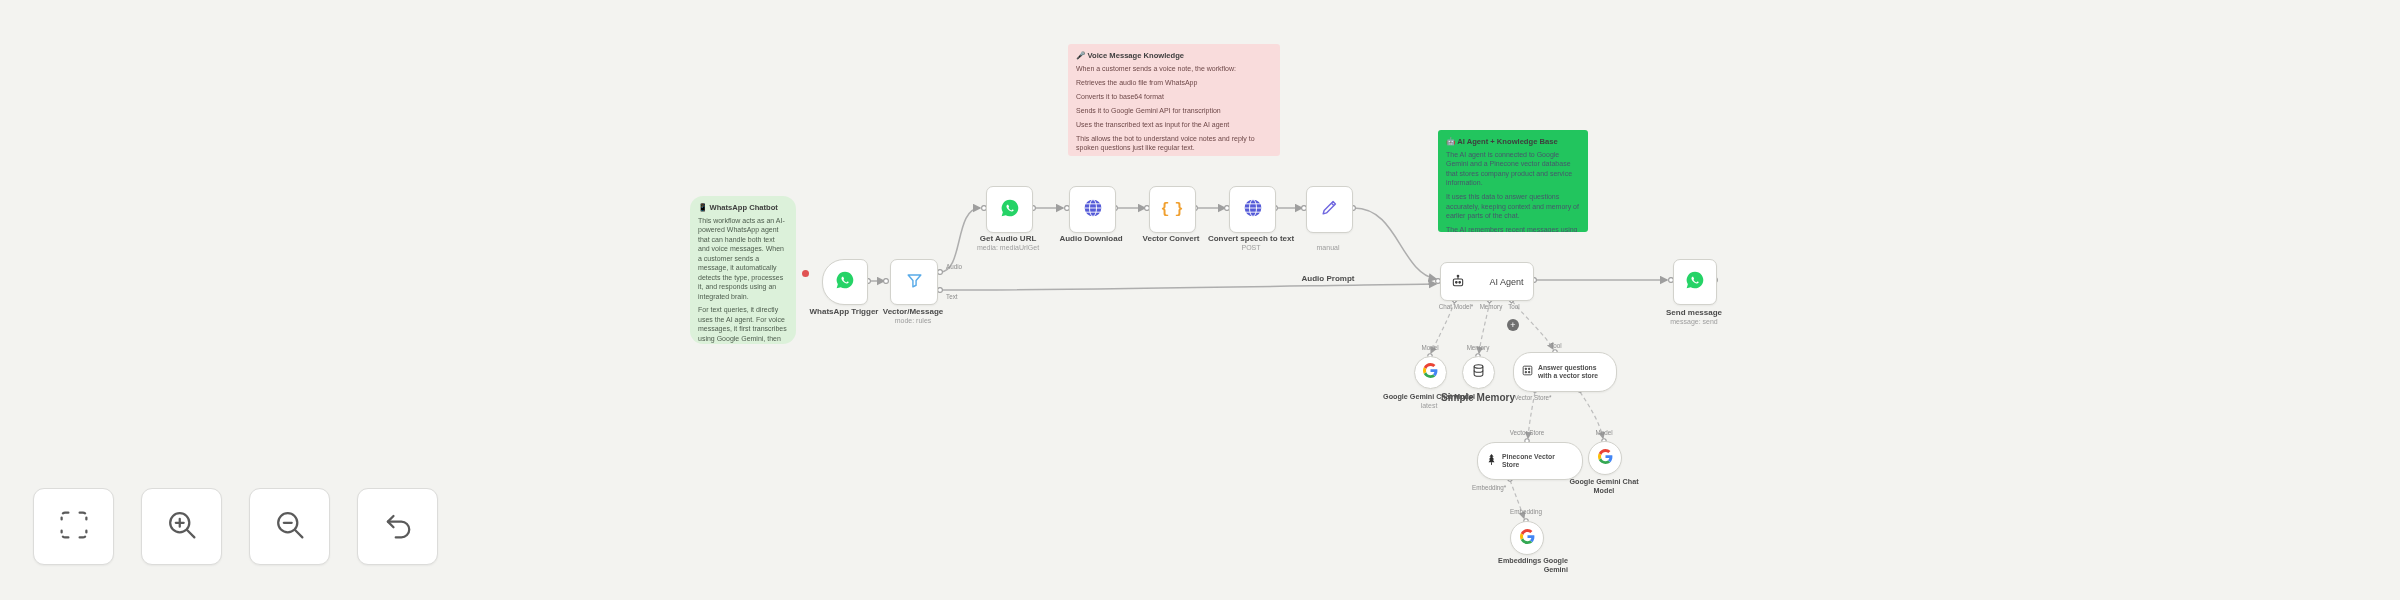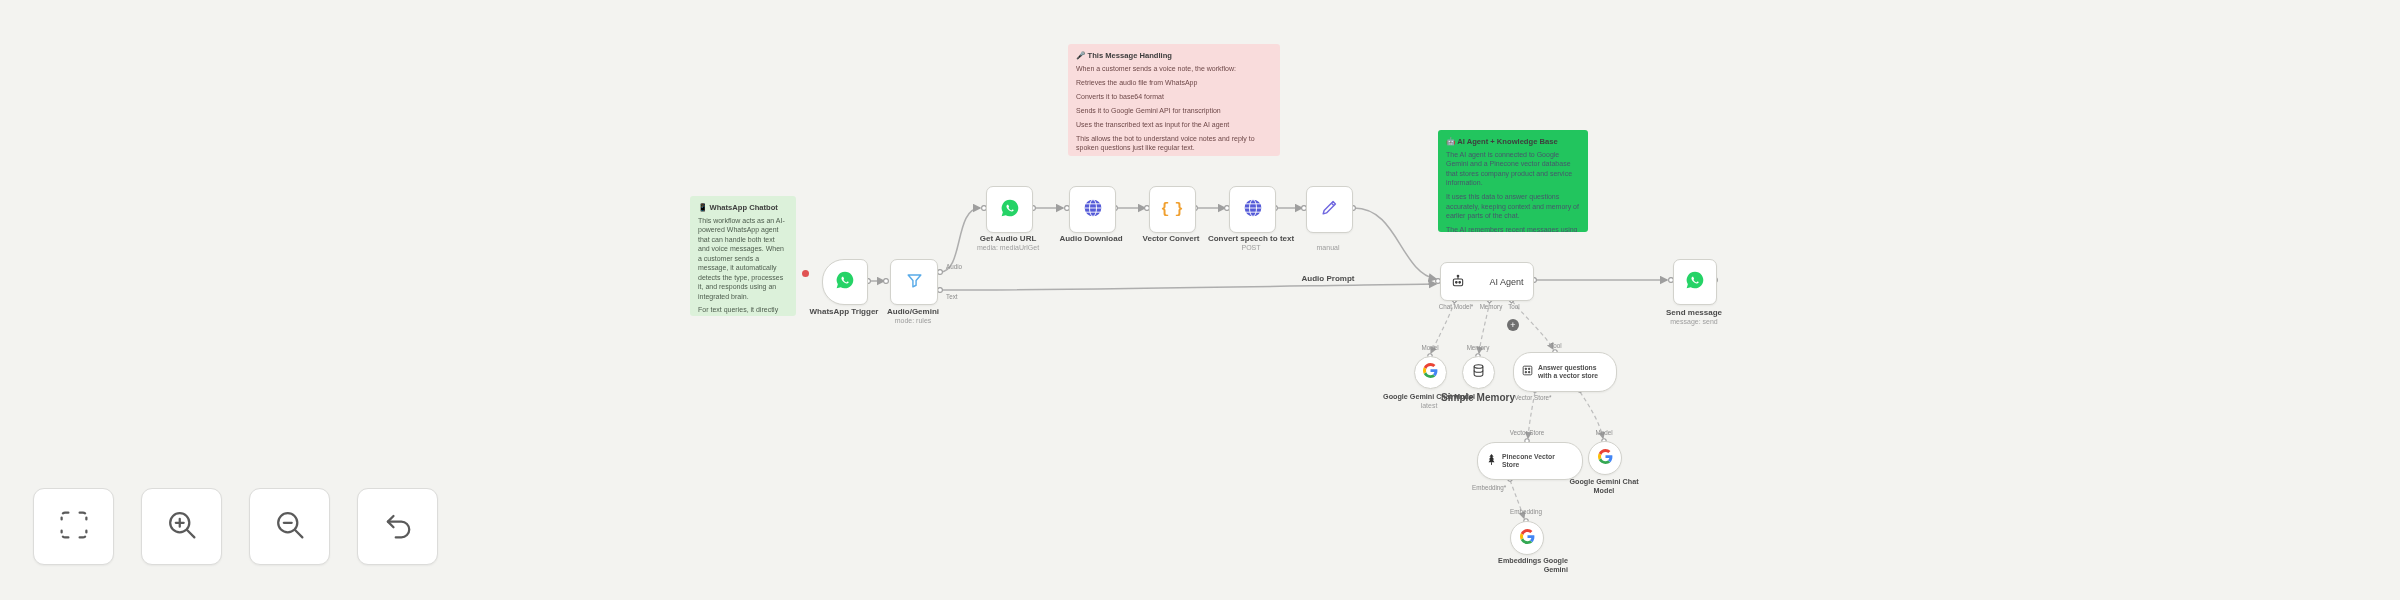--- a/index.html
+++ b/index.html
@@ -29,28 +29,28 @@
   .err-dot{position:absolute;width:7px;height:7px;border-radius:50%;background:#e05252;z-index:4;}
   .plus-btn{position:absolute;width:12px;height:12px;border-radius:50%;background:#6f6f6f;color:#fff;
         display:flex;align-items:center;justify-content:center;font-size:9px;line-height:1;z-index:4;}
   .braces{font-family:"Liberation Mono",monospace;font-weight:700;color:#f0a030;font-size:15px;letter-spacing:1px;}
 </style>
 </head>
 <body>
 
 <div id="canvas">
 
-  <div class="sticky note-green" style="left:690px;top:196px;width:106px;height:120px;">
+  <div class="sticky note-green" style="left:690px;top:196px;width:106px;height:148px;border-radius:13px;">
     <h4>📱 WhatsApp Chatbot</h4>
     <p>This workflow acts as an AI-powered WhatsApp agent that can handle both text and voice messages. When a customer sends a message, it automatically detects the type, processes it, and responds using an integrated brain.</p>
     <p>For text queries, it directly uses the AI agent. For voice messages, it first transcribes using Google Gemini, then passes the transcription to the AI for understanding and response.</p>
   </div>
 
   <div class="sticky note-red" style="left:1068px;top:44px;width:212px;height:112px;">
-    <h4>🎤 This Message Handling</h4>
+    <h4>🎤 Voice Message Knowledge</h4>
     <p>When a customer sends a voice note, the workflow:</p>
     <p>Retrieves the audio file from WhatsApp</p>
     <p>Converts it to base64 format</p>
     <p>Sends it to Google Gemini API for transcription</p>
     <p>Uses the transcribed text as input for the AI agent</p>
     <p>This allows the bot to understand voice notes and reply to spoken questions just like regular text.</p>
   </div>
 
   <div class="sticky note-blue" style="left:1438px;top:130px;width:150px;height:102px;">
     <h4>🤖 AI Agent + Knowledge Base</h4>
@@ -129,21 +129,21 @@
   <div class="err-dot" style="left:802px;top:270px;"></div>
   <div class="nlabel" style="left:844px;top:307px;">WhatsApp Trigger</div>
 
   <div class="node" style="left:890px;top:259px;width:46px;height:44px;">
     <span>
       <svg width="19" height="19" viewBox="0 0 24 24" fill="none" stroke="#58aae8" stroke-width="1.8" stroke-linejoin="round">
           <path d="M4 5h16l-6 7v6l-4 2v-8z"></path>
         </svg>
     </span>
   </div>
-  <div class="nlabel" style="left:913px;top:307px;">Audio/Gemini</div>
+  <div class="nlabel" style="left:913px;top:307px;">Vector/Message</div>
   <div class="nsub" style="left:913px;top:317px;">mode: rules</div>
   <div class="clabel" style="left:946px;top:263px;">Audio</div>
   <div class="clabel" style="left:946px;top:293px;">Text</div>
 
   <div class="node" style="left:986px;top:186px;width:45px;height:45px;">
     <span>
       <svg width="20" height="20" viewBox="0 0 24 24">
           <path fill="#25D366" d="M12 2a10 10 0 0 0-8.6 15.1L2 22l5-1.3A10 10 0 1 0 12 2z"></path>
           <path fill="#fff" d="M16.8 14.6c-.2-.1-1.4-.7-1.6-.8-.2-.1-.4-.1-.5.1-.2.2-.6.8-.7.9-.1.1-.3.2-.5.1-1.3-.6-2.5-1.7-3.2-3-.2-.3 0-.4.1-.6l.4-.5c.1-.2.1-.3 0-.5l-.7-1.7c-.2-.4-.4-.4-.5-.4h-.5c-.2 0-.5.1-.7.3-.9.9-.9 2.4.1 3.9 1 1.6 2.6 2.9 4.4 3.5 1.6.5 2.3.3 2.9-.2.3-.3.6-.9.5-1.1 0-.1-.2-.2-.5-.3z"></path>
         </svg>

